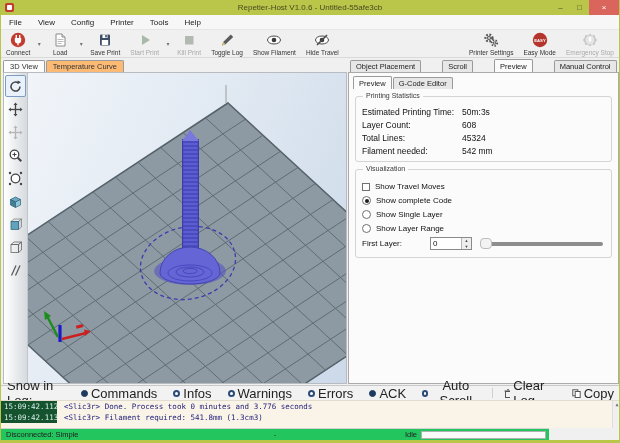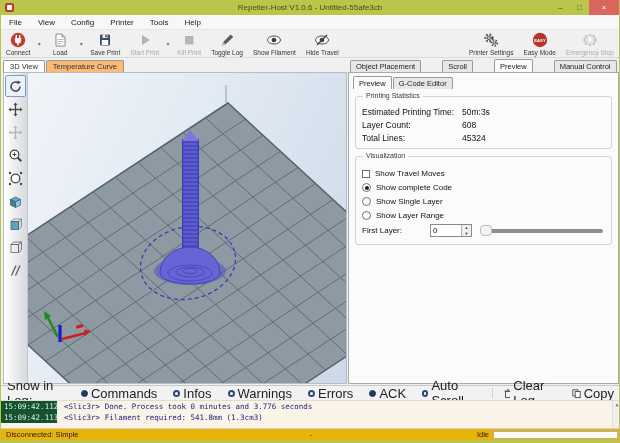--- a/index.html
+++ b/index.html
@@ -83,36 +83,36 @@
   .slider { position:relative; flex:1; height:12px; margin-left:8px; margin-right:2px; }
   .slider .track { position:absolute; left:0; right:0; top:4px; height:4px; background:#8d8d8d; border-radius:2px; }
   .slider .thumb { position:absolute; left:0; top:0; width:12px; height:11px; background:#f3f3f3;
                    border:1px solid #bcbcbc; border-radius:4px; }
 
   
   .log { position:absolute; left:0; top:385px; width:620px; height:43px; border-top:1px solid #c8c8c8;
          background:#f2f2f2; }
   .log-toolbar { height:14px; display:flex; align-items:center; font-size:13px; color:#222; }
   .log-label { padding:0 6px; }
-  .toggle { display:flex; align-items:center; gap:3px; padding:0 8px; }
+  .toggle { display:flex; align-items:center; gap:3px; padding:0 8px;text-align:center; }
   .led { width:7px; height:7px; border-radius:50%; }
   .led.filled { background:#1d3a5f; border:1px solid #1d3a5f; }
   .led.hollow { background:#fff; border:2px solid #2a4a77; }
   .log-sep { width:1px; height:10px; background:#cfcfcf; margin:0 4px; }
   .log-btn { display:flex; align-items:center; gap:3px; padding:0 7px; }
   .log-lines { position:relative; height:28px; background:#faf4e8; border-top:1px solid #e0dccf;
                font-family:"DejaVu Sans Mono", monospace; font-size:7.5px; overflow:hidden; }
   .log-line { display:flex; height:11px; align-items:center; }
   .ts { background:#14532d; color:#d9efec; width:56px; padding:0 3px; height:11px; line-height:11px; flex:0 0 auto; }
   .msg { color:#1b1b78; padding-left:7px; white-space:nowrap; }
   .log-scroll { position:absolute; right:0; top:0; bottom:0; width:9px; background:#f0f0f0;
                 border-left:1px solid #ddd; font-size:5px; color:#777; text-align:center; }
 
   
-  .statusbar { position:absolute; left:0; top:428px; width:620px; height:12px; background:#eab308;
+  .statusbar { position:absolute; left:0; top:428px; width:548px; height:12px; background:#22c55e;
                border-top:1px solid #d2d2d2; display:flex; align-items:center; font-size:7.5px; color:#222; }
   .status-left { padding-left:5px; }
   .status-center { position:absolute; left:0; width:100%; text-align:center; }
   .status-right { margin-left:auto; display:flex; align-items:center; gap:4px; }
   .progress { width:125px; height:8px; border:1px solid #b0b0b0; background:#fafafa; margin-right:3px; }
   .bottom-frame { position:absolute; left:0; top:440px; width:620px; height:3px; background:#b9c64a; }
 </style>
 </head>
 <body>
 
@@ -397,20 +397,24 @@
           <span>50m:3s</span>
         </div>
         <div class="stat-row">
           <span class="stat-label">Layer Count:</span>
           <span>608</span>
         </div>
         <div class="stat-row">
           <span class="stat-label">Total Lines:</span>
           <span>45324</span>
         </div>
+        <div class="stat-row">
+          <span class="stat-label">Filament needed:</span>
+          <span>542 mm</span>
+        </div>
       </div>
 
       <div class="groupbox">
         <div class="groupbox-title">Visualization</div>
         <div class="opt-row">
           <span class="checkbox"></span>
           <span>Show Travel Moves</span>
         </div>
         <div class="opt-row">
           <span class="radio checked"></span>

